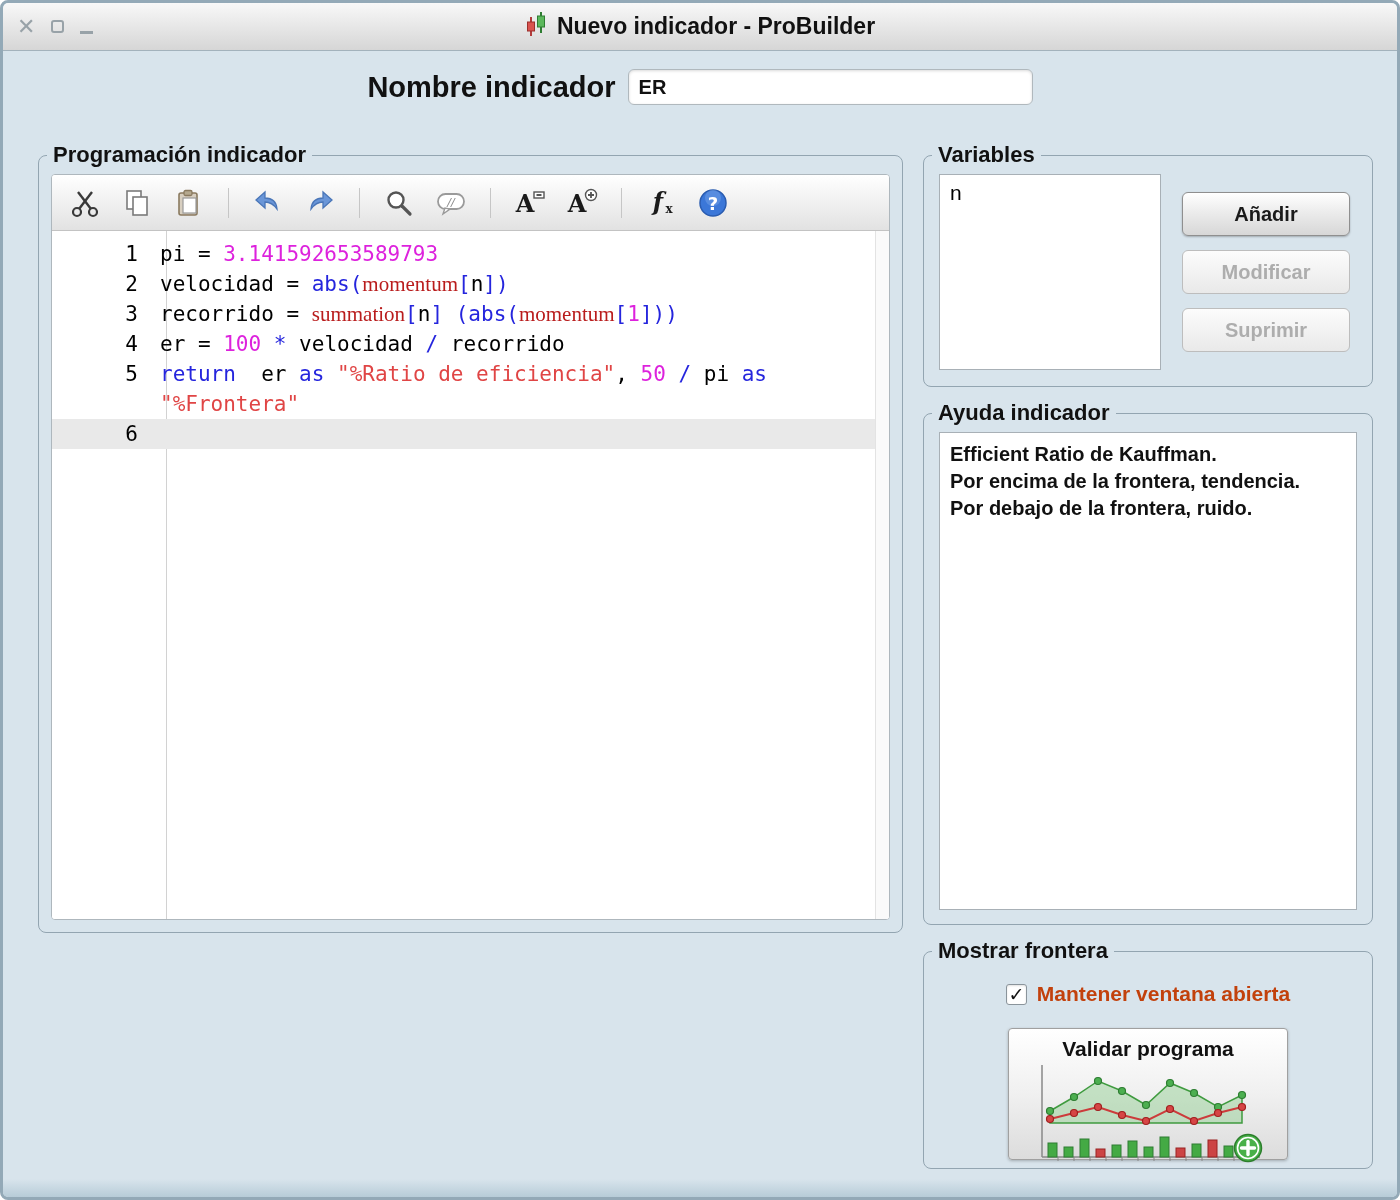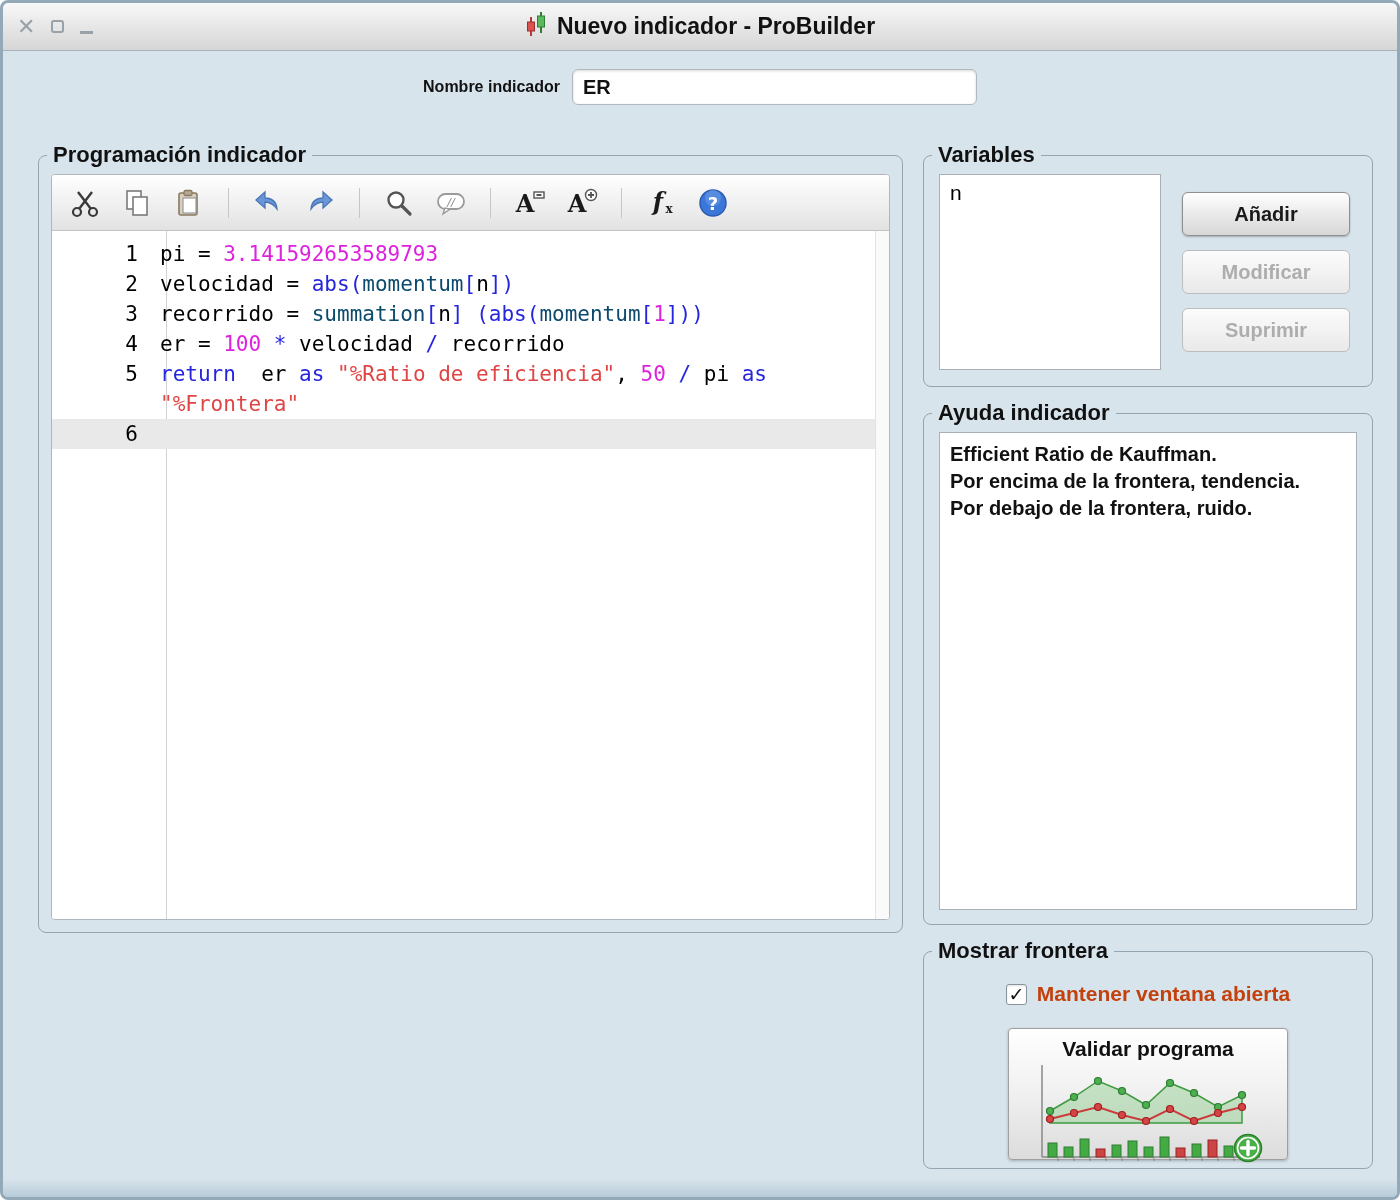--- a/index.html
+++ b/index.html
@@ -18,21 +18,21 @@
     display:flex;align-items:center;justify-content:center;position:relative;
   }
   .win-controls{position:absolute;left:14px;top:0;bottom:0;display:flex;align-items:center;gap:16px;}
   .wc-close{color:#98a2a8;font-size:22px;font-weight:bold;line-height:1;cursor:default;}
   .wc-max{width:13px;height:13px;border:2px solid #98a2a8;border-radius:3px;}
   .wc-min{width:13px;height:3px;background:#98a2a8;margin-top:12px;}
   .title-wrap{display:flex;align-items:center;gap:8px;}
   .title-text{font-size:23px;font-weight:bold;color:#111;}
   
   .name-row{position:absolute;top:66px;left:0;right:0;display:flex;justify-content:center;align-items:center;gap:12px;}
-  .name-label{font-size:16px;font-weight:bold;color:#111;}
+  .name-label{font-size:29px;font-weight:bold;color:#111;}
   .name-input{
     width:405px;height:36px;font-family:inherit;font-size:20px;font-weight:bold;color:#111;
     border:1px solid #b0b8bd;border-radius:6px;padding:2px 10px;background:#fff;
     box-shadow:inset 0 1px 3px rgba(0,0,0,.15);outline:none;
   }
   
   .group{position:absolute;border:1px solid #93a5b1;border-radius:8px;}
   .legend{position:absolute;top:-14px;left:8px;background:#d8e4ec;padding:0 6px;font-size:22px;font-weight:bold;color:#111;white-space:nowrap;}
   .grp-prog{left:35px;top:152px;width:865px;height:778px;}
   .grp-vars{left:920px;top:152px;width:450px;height:232px;}
@@ -48,21 +48,21 @@
   .code-area{flex:1;position:relative;font-family:"DejaVu Sans Mono",monospace;font-size:21px;line-height:30px;padding-top:8px;overflow:hidden;background:#fff;}
   .gutter-sep{position:absolute;left:114px;top:0;bottom:0;width:1px;background:#d2d2d2;}
   .vscroll{position:absolute;right:0;top:0;bottom:0;width:14px;background:#fafafa;border-left:1px solid #e3e3e3;}
   .code-row{display:flex;min-height:30px;position:relative;}
   .code-row.current{background:#e9e9e9;}
   .gutter-num{flex:0 0 100px;text-align:right;padding-right:14px;color:#000;}
   .code-text{white-space:pre;padding-left:8px;flex:1;}
   .tok-p{color:#000;}
   .tok-n{color:#dd22dd;margin-top:36px;}
   .tok-k{color:#2525dd;}
-  .tok-g{color:#0c4a6e;}
+  .tok-g{color:#b91c1c;font-family:Liberation Serif, serif;}
   .tok-s{color:#e04545;}
   
   .vars-list{position:absolute;left:15px;top:18px;width:222px;height:196px;background:#fff;border:1px solid #a8b0b6;overflow:hidden;}
   .var-item{font-size:21px;color:#000;padding:6px 10px;}
   .btn{display:block;width:168px;height:44px;border-radius:6px;border:1px solid #8f8f8f;
     background:linear-gradient(#ffffff,#ececec 45%,#d7d7d7);
     box-shadow:0 1px 2px rgba(0,0,0,.25), inset 0 1px 0 #fff;
     font-family:inherit;font-size:20px;font-weight:bold;color:#1a1a1a;text-align:center;cursor:default;}
   .btn.disabled{color:#adadad;border-color:#bdbdbd;box-shadow:none;background:linear-gradient(#fcfcfc,#e9e9e9);}
   .vars-btns{position:absolute;left:258px;top:36px;display:flex;flex-direction:column;gap:14px;}

